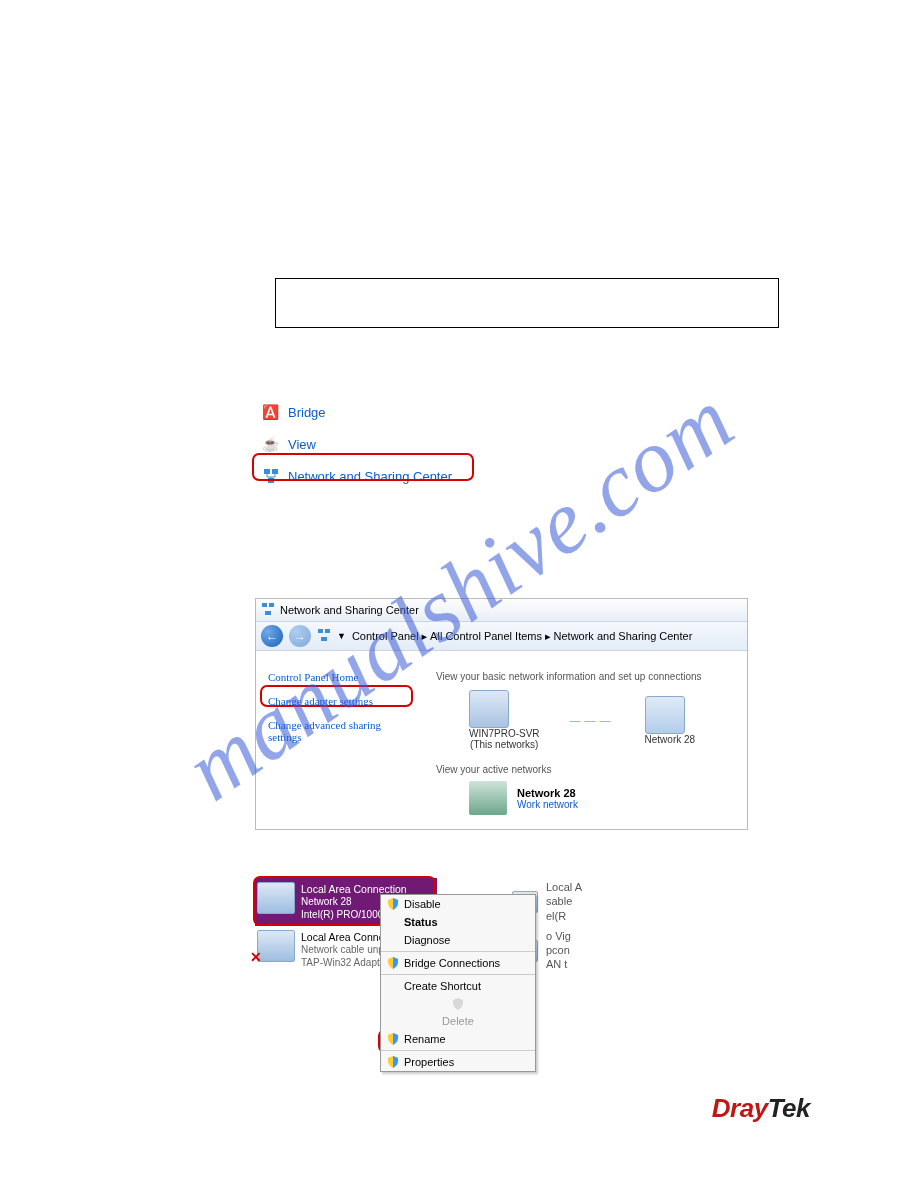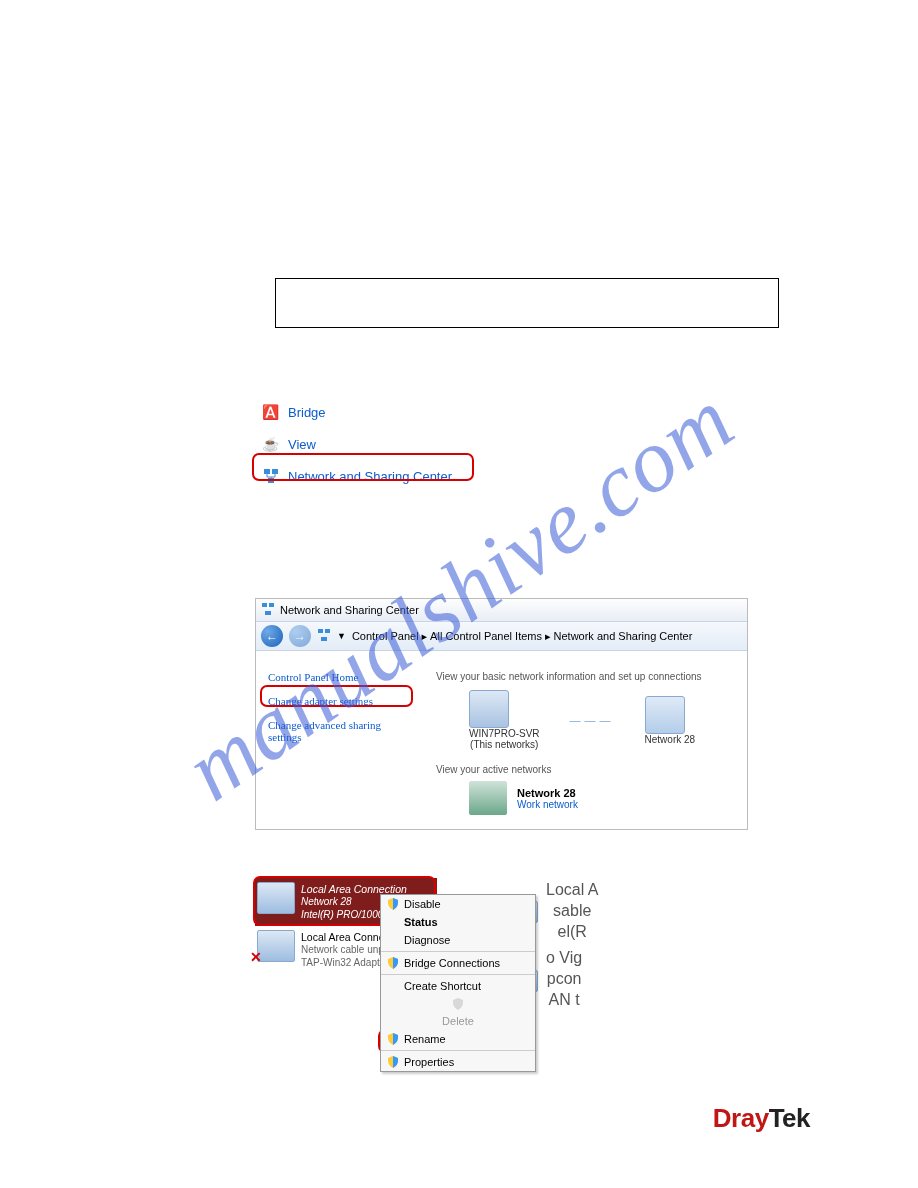--- a/index.html
+++ b/index.html
@@ -116,30 +116,30 @@
   .active-net .txt2 { font-size:10px; color:#0b5cce; }
 
   .conn-area {
     position:absolute;
     left: 255px;
     top: 878px;
     width: 295px;
     font-size: 10.5px;
   }
   .conn-row { display:flex; align-items:flex-start; gap:6px; padding:2px 0; }
-  .conn-row.sel { background:#7f1d1d; color:#fff; width:182px;font-style:italic; }
+  .conn-row.sel { background:#701a75; color:#fff; width:182px; }
   .conn-row.sel .t { color:#fff; }
   .devicon { width:38px; height:32px; background:linear-gradient(#dde8f5,#9dbde0); border:1px solid #89a9cf; border-radius:2px; margin:2px 0 0 2px; position:relative; }
   .devicon.x::after { content:"✕"; position:absolute; left:-8px; bottom:-4px; color:#d60000; font-weight:bold; font-size:14px; }
   .conn-txt { line-height:1.25; padding:3px 0; }
   .conn-txt .t { color:#000; }
   .conn-txt .g { color:#666; font-size:10px; }
 
   .peek-right {
-    position:absolute; left: 510px; top: 880px; font-size:16px; color:#555; line-height:1.3;text-align:center;
+    position:absolute; left: 510px; top: 880px; font-size:11px; color:#555; line-height:1.3;
   }
   .peek-right .row { display:flex; gap:8px; align-items:center; }
 
   .ctxmenu {
     position: absolute;
     left: 380px;
     top: 894px;
     width: 156px;
     background:#f7f7f7;
     border:1px solid #999;
@@ -150,24 +150,25 @@
   .ctxmenu .mi { padding:3px 6px; display:flex; align-items:center; gap:5px; color:#000; }
   .ctxmenu .mi.b { font-weight:bold; }
   .ctxmenu .mi.d { color:#999;flex-direction:column; }
   .ctxmenu hr { border:none; border-top:1px solid #ccc; margin:2px 0; }
   .shield { width:12px; height:12px; display:inline-block; }
   .shield svg { display:block; }
 
   .footer-logo {
     position:absolute;
     right: 108px;
-    bottom: 54px;
+    bottom: 64px;
     font-family: Arial, sans-serif;
     font-size: 26px;
     font-weight: bold;
+    font-style: italic;
     letter-spacing: -0.5px;
     text-align: center;
   }
   .footer-logo .r { color:#c11616; }
   .footer-logo .k { color:#222; }
 </style>
 </head>
 <body>
 
 <div class="watermark">manualshive.com</div>

